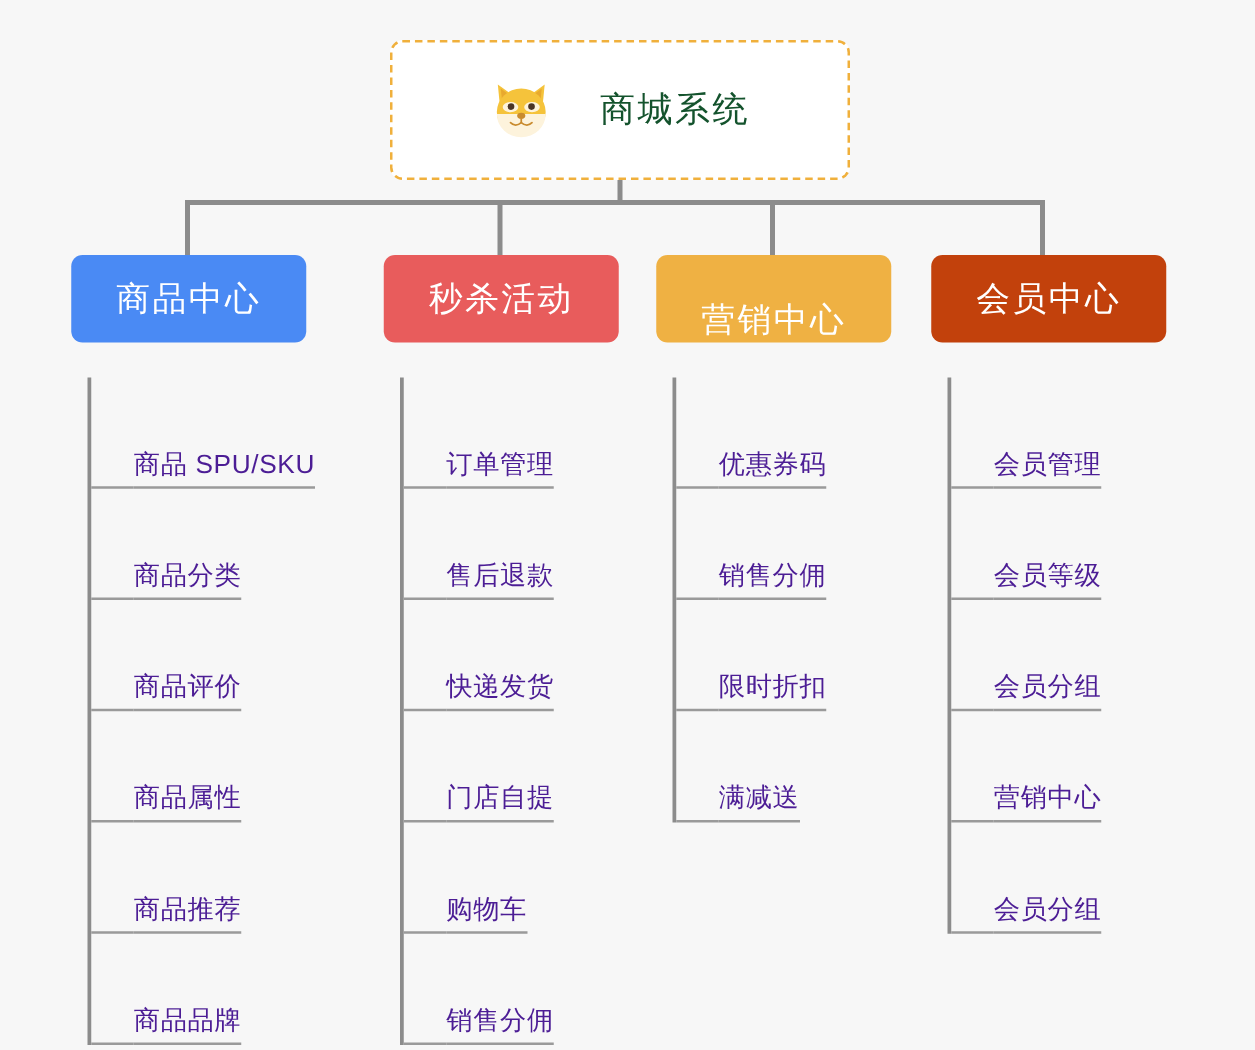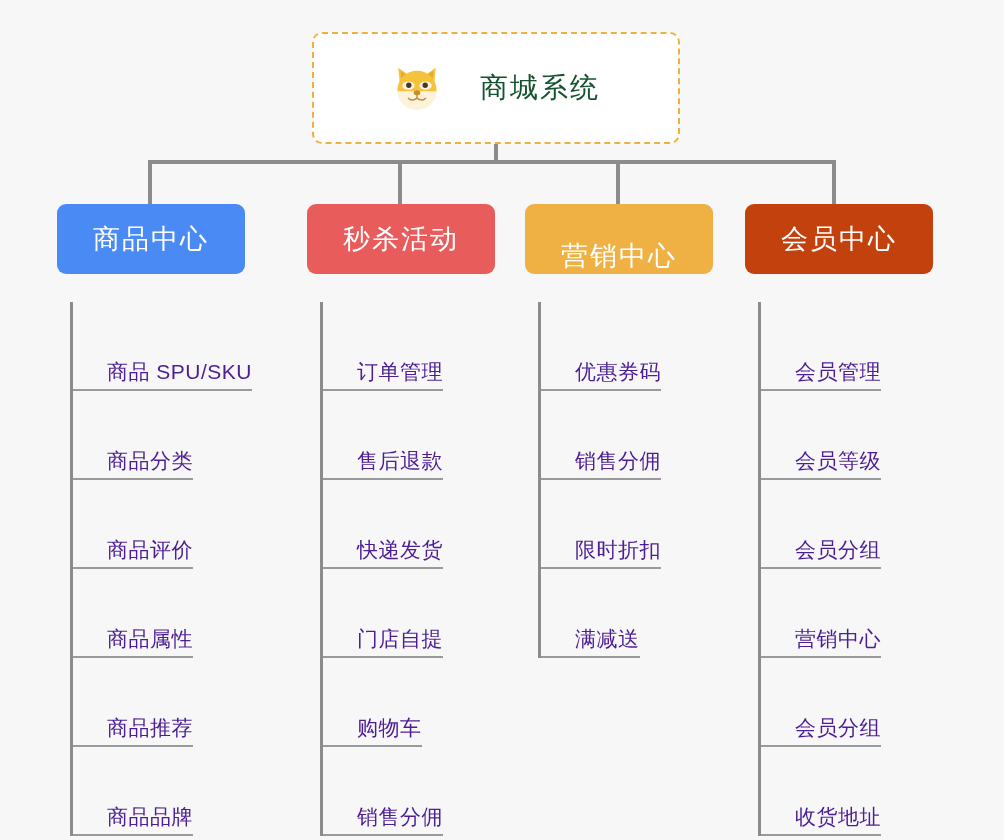--- a/index.html
+++ b/index.html
@@ -278,20 +278,16 @@
         <span class="leaf-label">会员分组</span>
       </li>
       <li class="leaf-item">
         <span class="leaf-underline"></span>
         <span class="leaf-label">营销中心</span>
       </li>
       <li class="leaf-item">
         <span class="leaf-underline"></span>
         <span class="leaf-label">会员分组</span>
       </li>
-      <li class="leaf-item">
-        <span class="leaf-underline"></span>
-        <span class="leaf-label">收货地址</span>
-      </li>
     </ul>
   </div>
 
 </div>
 
 </body></html>

